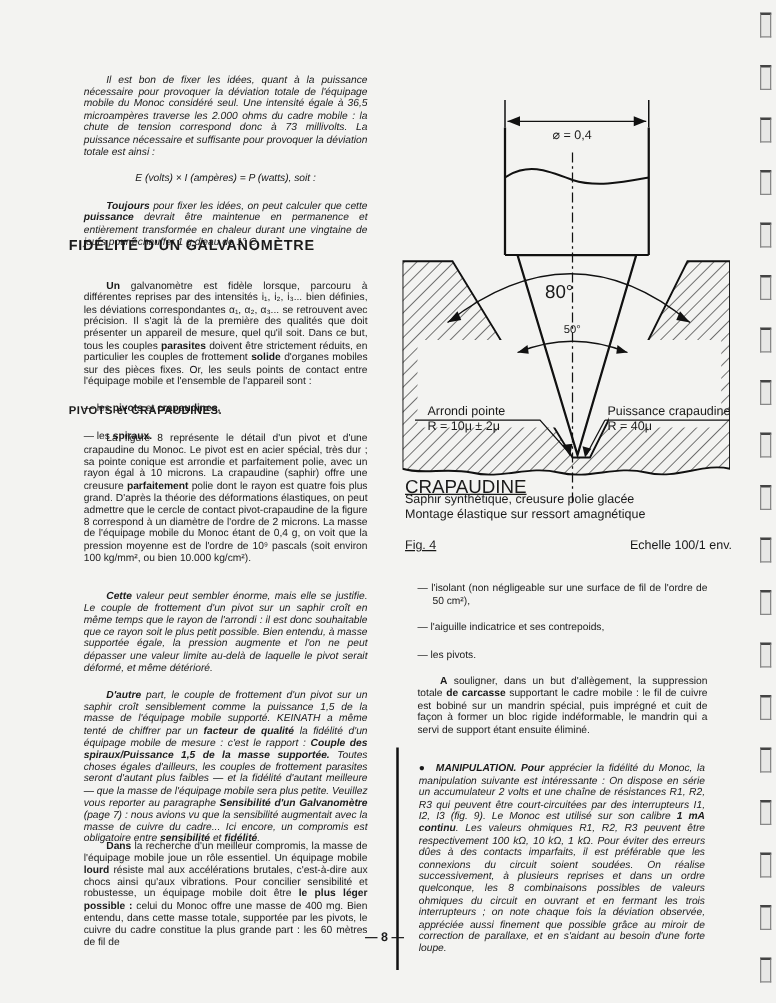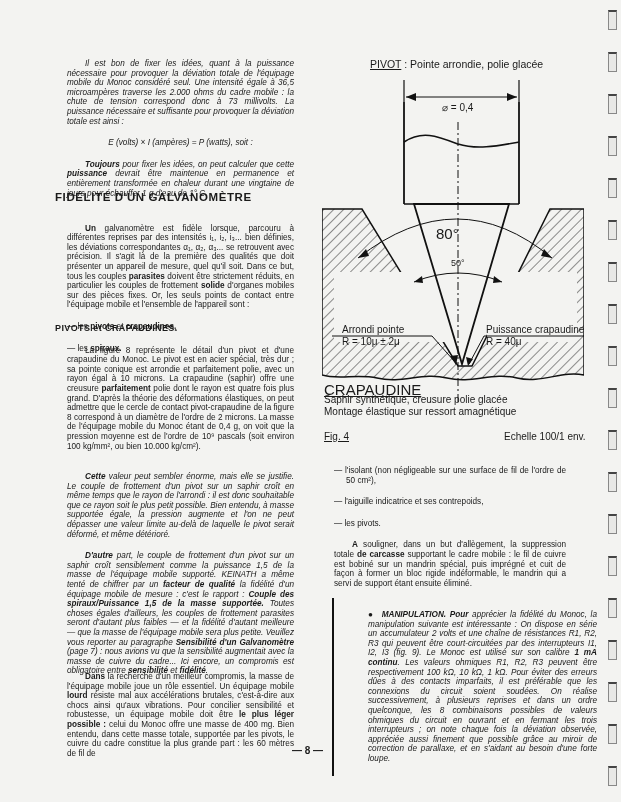--- a/index.html
+++ b/index.html
@@ -9,21 +9,21 @@
   .left { left:55px; width:251px; }
   .right { left:322px; width:256px; }
   p { margin:12px; }
   .it { font-style:italic; }
   .ind { text-indent:18px; }
   .b { font-weight:bold; }
   .h1 { font-weight:bold; font-size:11.5px; letter-spacing:0.6px; margin:0 0 21px 0; }
   .h2 { font-weight:bold; font-size:9px; letter-spacing:0.4px; margin:0 0 3px 0; }
   .center { text-align:center; }
   .dash { padding-left:12px; text-indent:-12px; }
-  .box { position:absolute; left:332px; top:598px; width:253px; border-left:2.5px solid #111; padding-left:22px;
+  .box { position:absolute; left:317px; top:598px; width:253px; border-left:2.5px solid #111; padding-left:4px;
          font-size:8.2px; line-height:9.6px; text-align:justify; font-style:italic; }
   .fig { position:absolute; left:322px; top:54px; width:262px; height:420px; }
   .figtxt { position:absolute; font-size:10px; white-space:nowrap; }
   .pagenum { position:absolute; left:292px; top:745px; font-size:10px; font-weight:bold; }
   .hole { position:absolute; left:608px; width:7px; height:17px; border:1px solid #888; border-top:2px solid #444; background:#e8e8e6; }
   .u { text-decoration:underline; }
 </style>
 </head>
 <body>
 
@@ -70,21 +70,20 @@
 <div class="col left" style="top:460px">
   <p class="it ind"><span class="b">Cette</span><span> valeur peut sembler énorme, mais elle se justifie. Le couple de frottement d'un pivot sur un saphir croît en même temps que le rayon de l'arrondi : il est donc souhaitable que ce rayon soit le plus petit possible. Bien entendu, à masse supportée égale, la pression augmente et l'on ne peut dépasser une valeur limite au-delà de laquelle le pivot serait déformé, et même détérioré.</span></p>
   <p class="it ind" style="margin-top:6px"><span class="b">D'autre</span><span> part, le couple de frottement d'un pivot sur un saphir croît sensiblement comme la puissance 1,5 de la masse de l'équipage mobile supporté. KEINATH a même tenté de chiffrer par un </span><span class="b">facteur de qualité</span><span> la fidélité d'un équipage mobile de mesure : c'est le rapport : </span><span class="b">Couple des spiraux/Puissance 1,5 de la masse supportée.</span><span> Toutes choses égales d'ailleurs, les couples de frottement parasites seront d'autant plus faibles — et la fidélité d'autant meilleure — que la masse de l'équipage mobile sera plus petite. Veuillez vous reporter au paragraphe </span><span class="b">Sensibilité d'un Galvanomètre</span><span> (page 7) : nous avions vu que la sensibilité augmentait avec la masse de cuivre du cadre... Ici encore, un compromis est obligatoire entre </span><span class="b">sensibilité</span><span> et </span><span class="b">fidélité</span><span>.</span></p>
 </div>
 
 <div class="col left" style="top:660px">
   <p class="ind"><span class="b">Dans</span><span> la recherche d'un meilleur compromis, la masse de l'équipage mobile joue un rôle essentiel. Un équipage mobile </span><span class="b">lourd</span><span> résiste mal aux accélérations brutales, c'est-à-dire aux chocs ainsi qu'aux vibrations. Pour concilier sensibilité et robustesse, un équipage mobile doit être </span><span class="b">le plus léger possible :</span><span> celui du Monoc offre une masse de 400 mg. Bien entendu, dans cette masse totale, supportée par les pivots, le cuivre du cadre constitue la plus grande part : les 60 mètres de fil de</span></p>
 </div>
 
 <div class="fig">
-  <div class="figtxt" style="left:48px;top:4px;font-size:10.5px"><span class="u">PIVOT</span><span> : Pointe arrondie, polie glacée</span></div>
   <svg width="262" height="330" style="position:absolute;left:0;top:18px">
     <defs>
       <pattern id="hatch" width="7" height="7" patternUnits="userSpaceOnUse" patternTransform="rotate(45)">
         <line x1="0" y1="0" x2="0" y2="7" stroke="#222" stroke-width="1"></line>
       </pattern>
     </defs>
 
     <line x1="82" y1="8" x2="82" y2="30" stroke="#111" stroke-width="1.2"></line>
     <line x1="197" y1="8" x2="197" y2="30" stroke="#111" stroke-width="1.2"></line>
     <line x1="84" y1="25" x2="195" y2="25" stroke="#111" stroke-width="1"></line>

